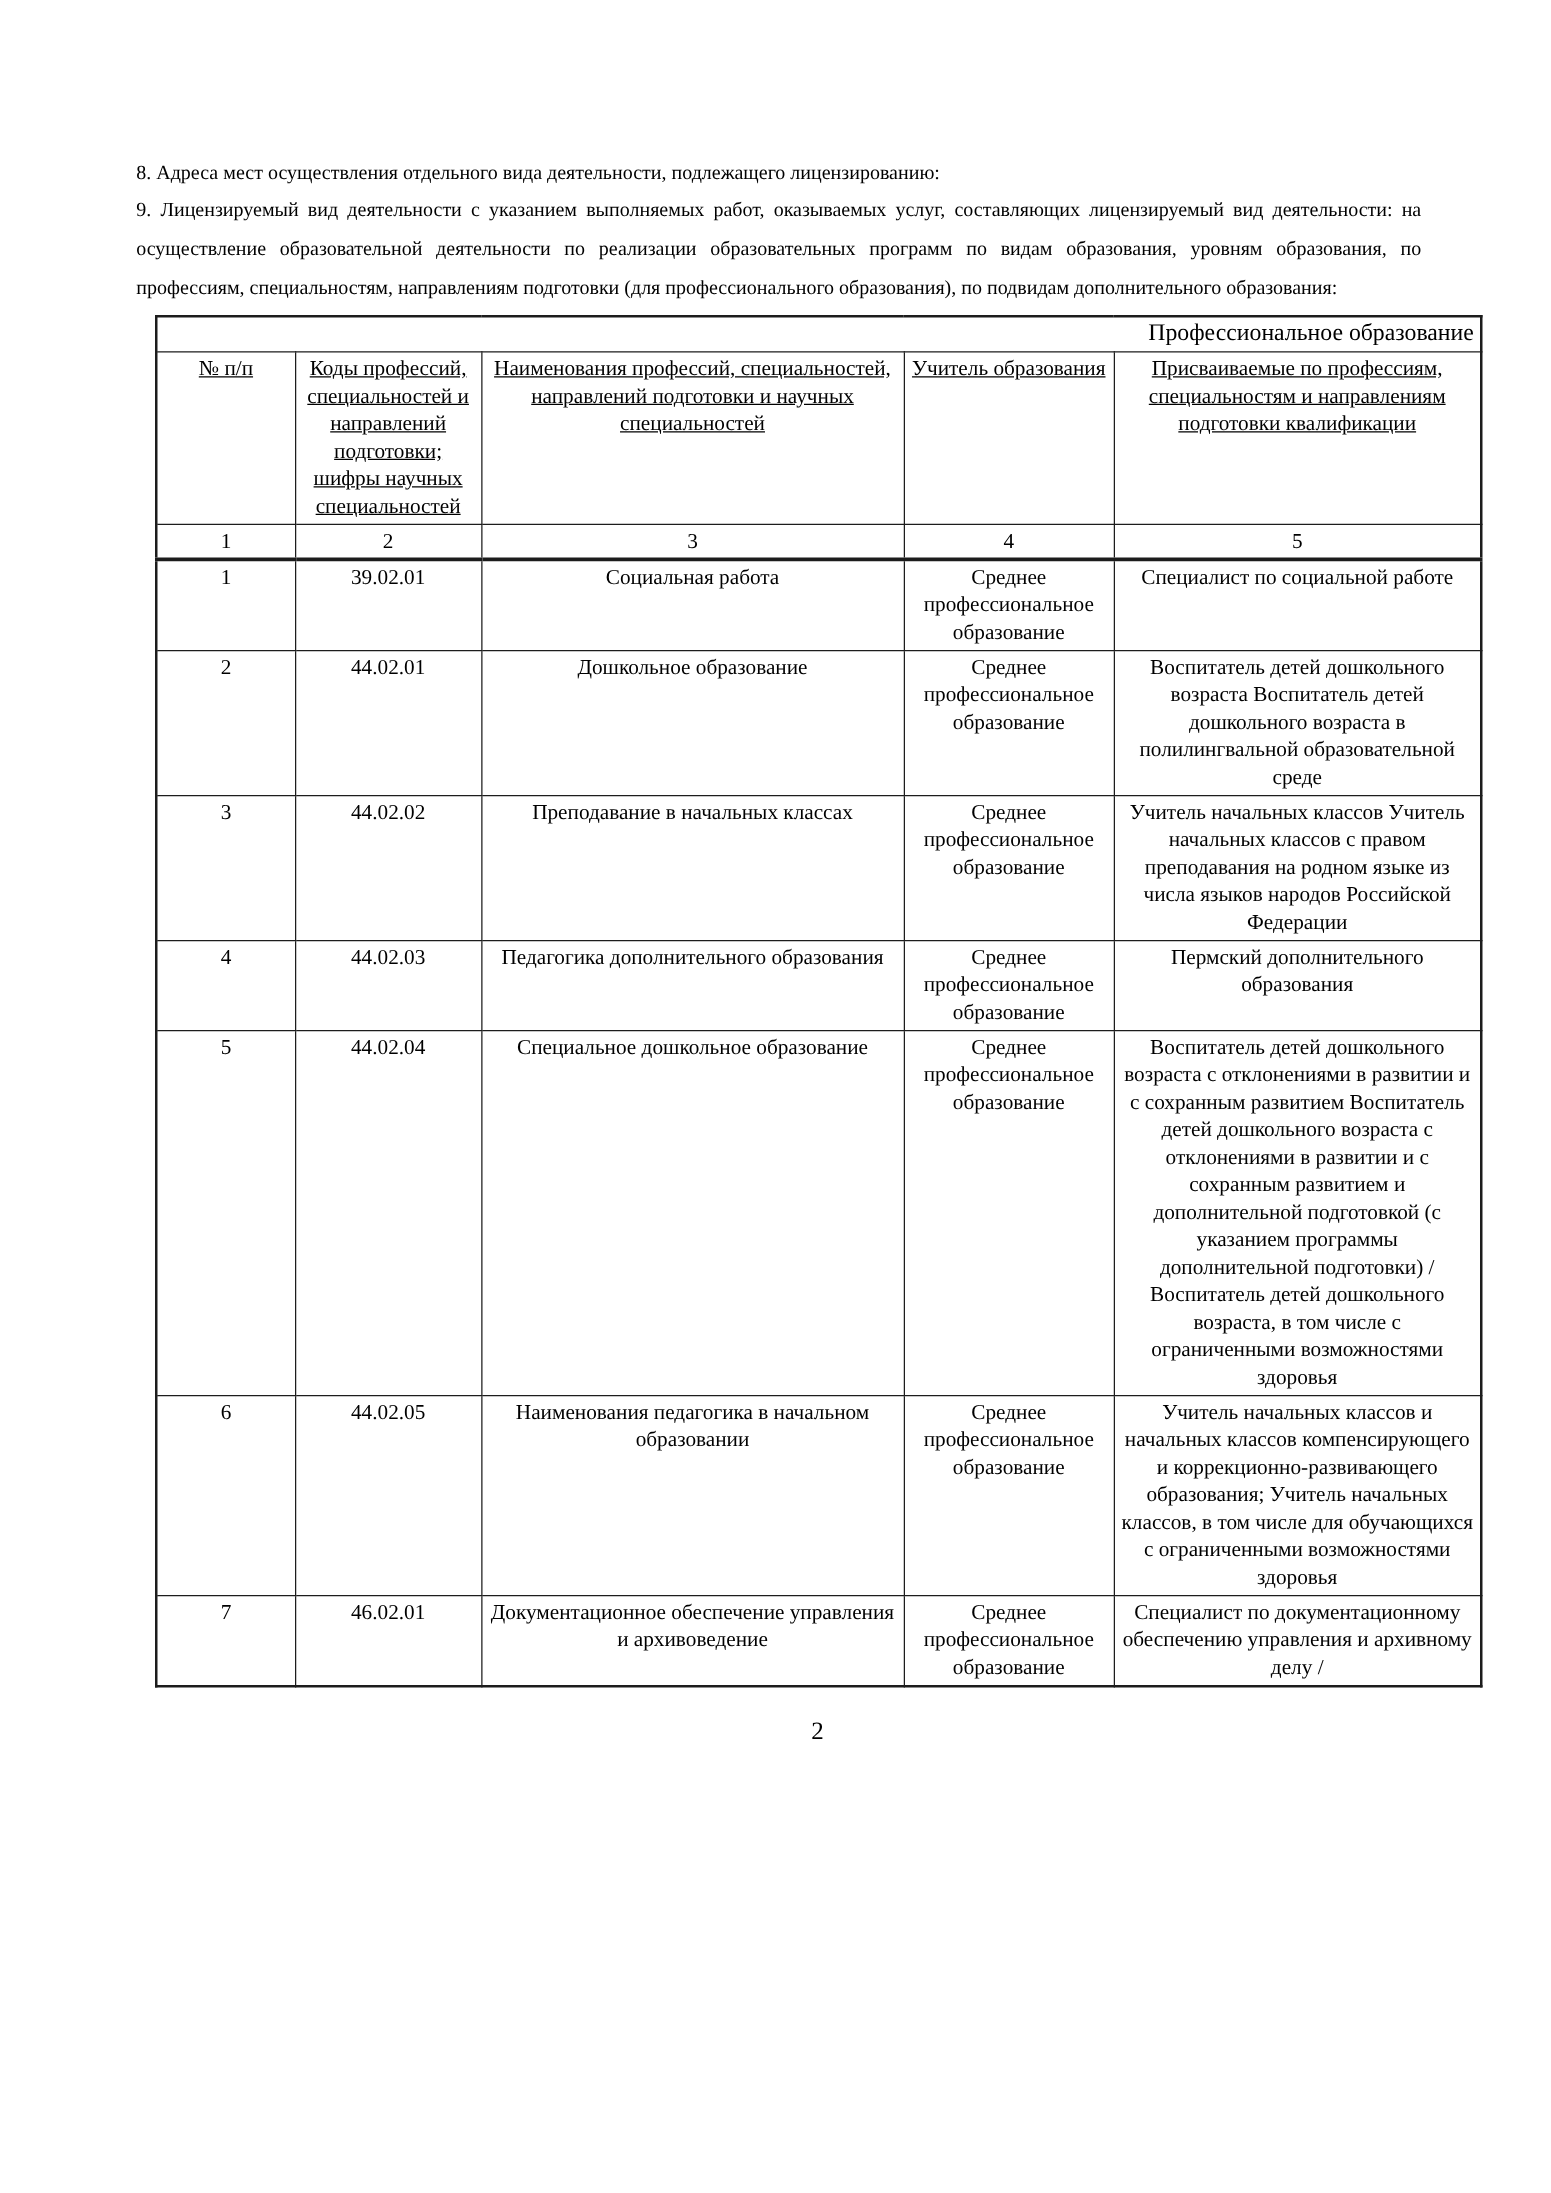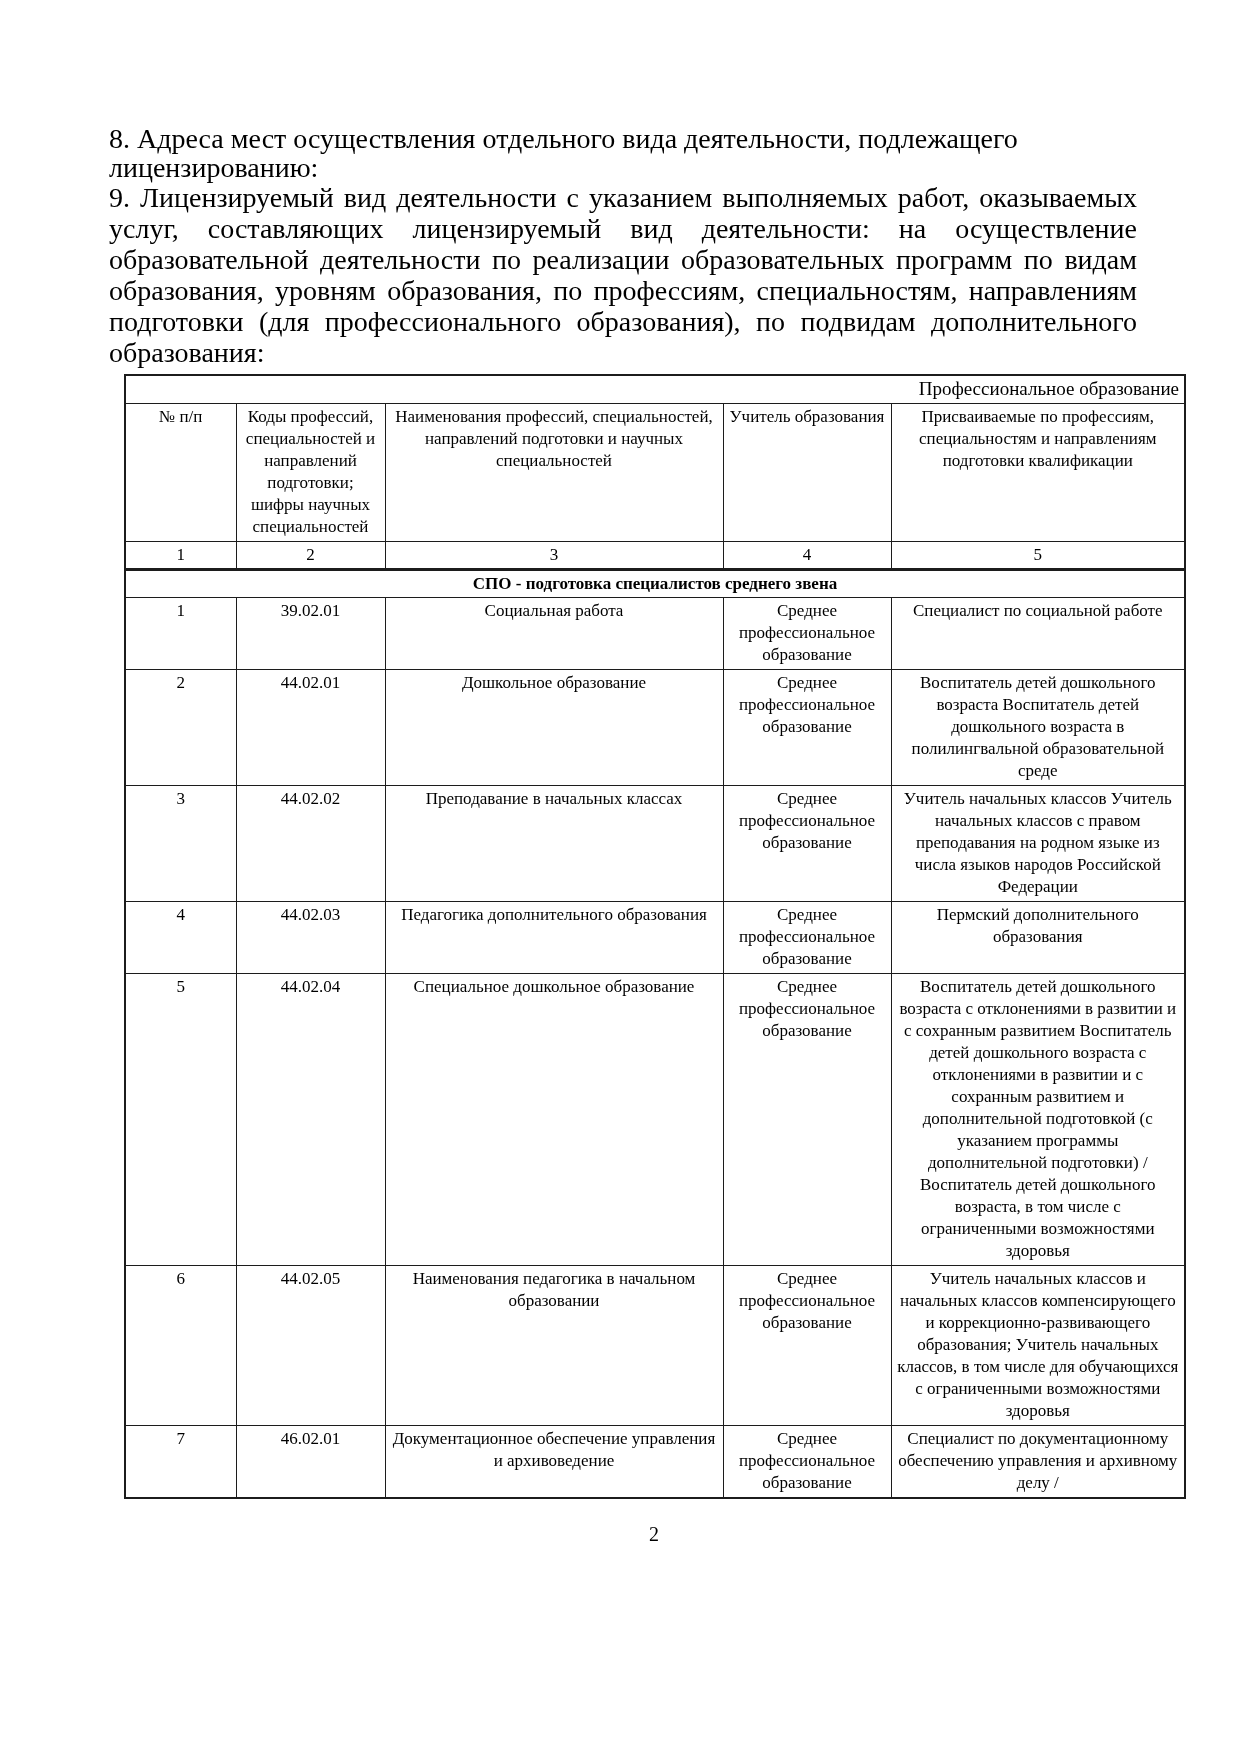--- a/index.html
+++ b/index.html
@@ -16,21 +16,21 @@
     overflow: hidden;
   }
   .page {
     box-sizing: border-box;
     width: 1241px;
     min-height: 1754px;
     padding: 124px 104px 0 109px;
     background: #ffffff;
   }
   .para {
-    font-size: 28px;
+    font-size: 16px;
     line-height: 29px;
     width: 1028px;
     text-align: left;
   }
   .para-9 {
     line-height: 31px;
     text-align: justify;
   }
   table.license-table {
     margin-top: 6px;
@@ -50,20 +50,21 @@
     word-wrap: break-word;
   }
   .tbl-title {
     text-align: right;
     font-weight: bold;
     font-size: 19px;
     padding: 4px 5px;
   }
   .hdr-row th {
     text-align: center;
+    text-decoration: underline;
   }
   .num-row td {
     text-align: center;
     border-bottom: 3px solid #1c1c1c;
     padding: 2px 5px;
   }
   .section-row td {
     text-align: center;
     font-weight: bold;
     padding: 2px 5px;
@@ -107,23 +108,20 @@
         <th>Наименования профессий, специальностей, направлений подготовки и научных специальностей</th>
         <th>Учитель образования</th>
         <th>Присваиваемые по профессиям, специальностям и направлениям подготовки квалификации</th>
       </tr>
       <tr class="num-row">
         <td>1</td>
         <td>2</td>
         <td>3</td>
         <td>4</td>
         <td>5</td>
-      </tr>
-      <tr class="section-row">
-        <td colspan="5">СПО - подготовка специалистов среднего звена</td>
       </tr>
     </thead>
     <tbody>
         <tr>
     <td class="c-num">1</td>
     <td class="c-code">39.02.01</td>
     <td class="c-name">Социальная работа</td>
     <td class="c-level">Среднее профессиональное образование</td>
     <td class="c-qual">Специалист по социальной работе</td>
   </tr>

